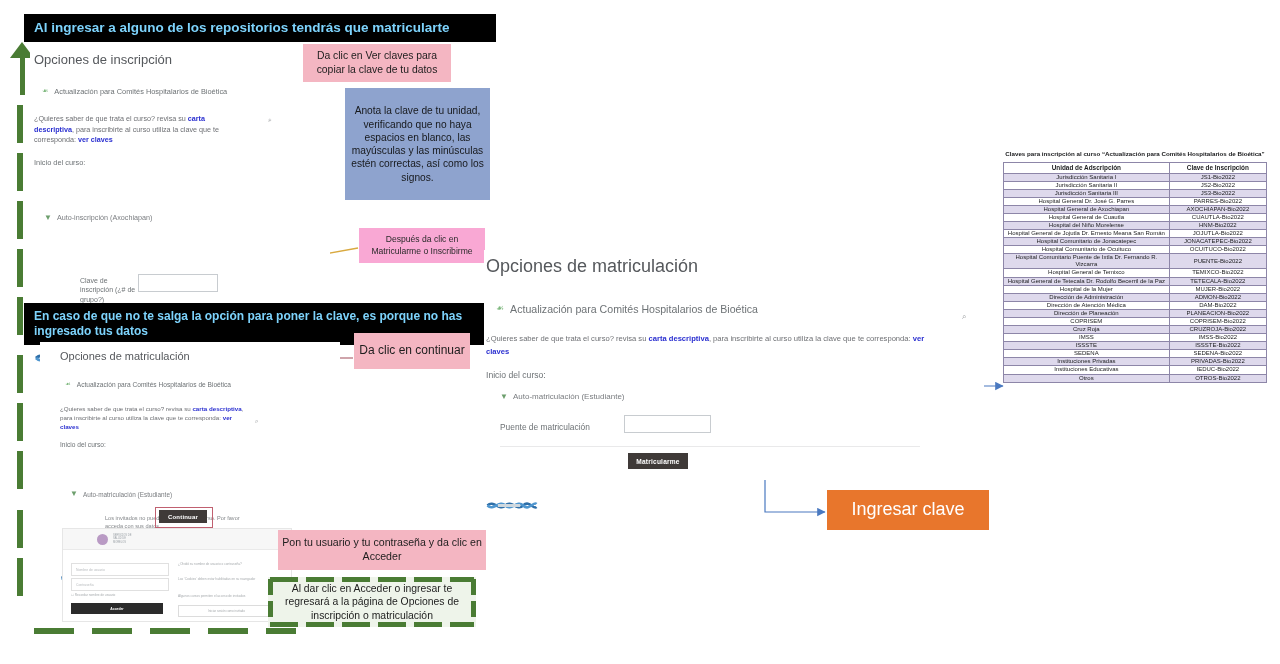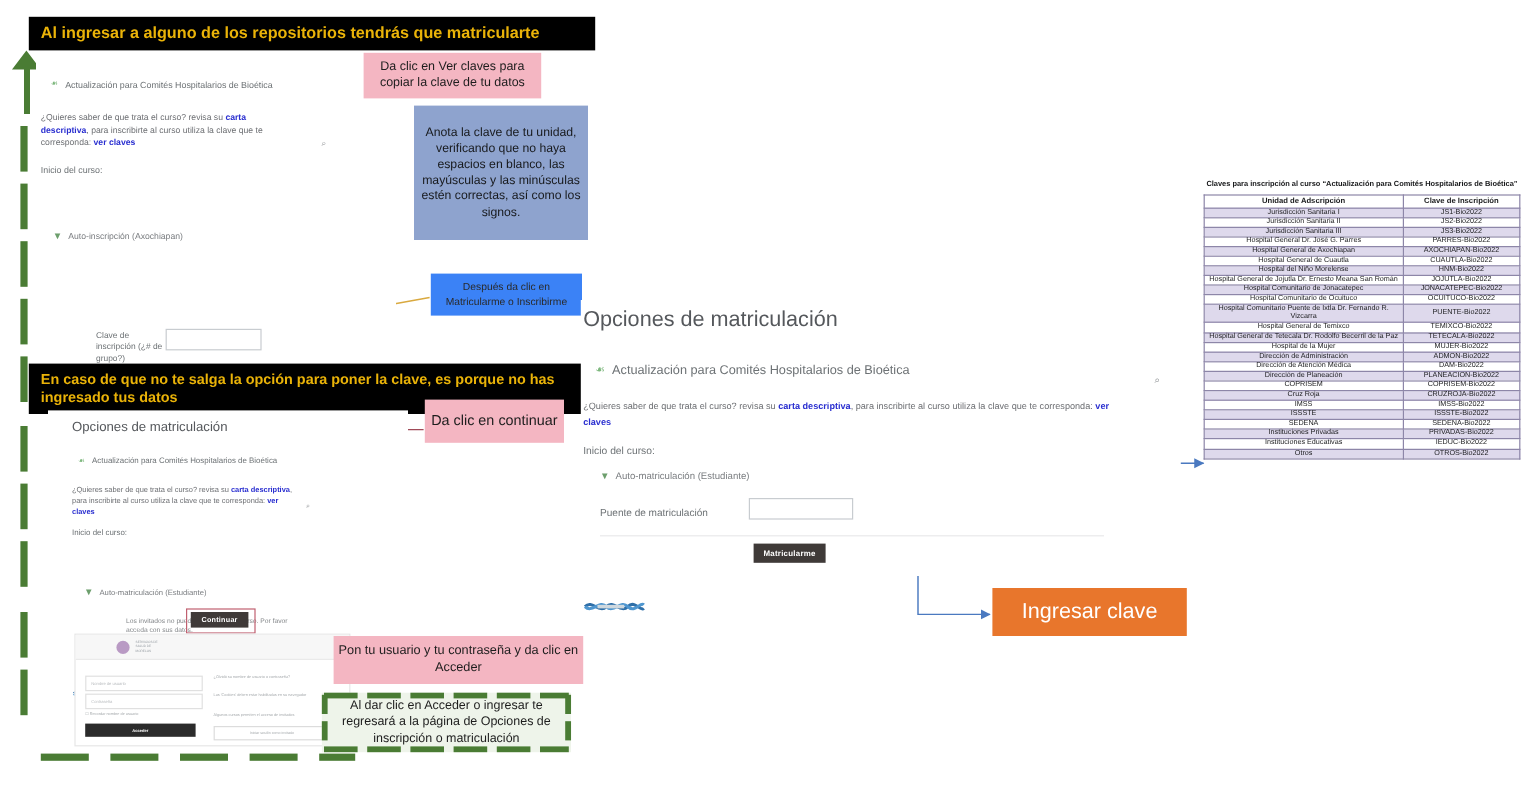--- a/index.html
+++ b/index.html
@@ -6,21 +6,21 @@
   body{
     width:1280px;height:664px;position:relative;overflow:hidden;
     background:#ffffff;
     font-family:"Liberation Sans", sans-serif;
     color:#3c3c3c;
   }
   .abs{position:absolute;}
 
   
   .banner{
-    background:#000000;color:#eab308;font-weight:bold;
+    background:#000000;color:#7dd3fc;font-weight:bold;
     display:flex;align-items:center;
     padding:3px 10px;line-height:1.25;
     font-family:"Liberation Sans", sans-serif;
   }
 
   
   .panel{background:#ffffff;}
   .panel-title{color:#55585c;font-weight:400;}
   .course-row{display:flex;align-items:flex-start;gap:6px;color:#6d7275;}
   .sprout{color:#7eb87e;}
@@ -45,21 +45,21 @@
   .dna svg{position:absolute;left:0;top:0;}
 
   
   .callout{
     display:flex;align-items:center;justify-content:center;
     text-align:center;line-height:1.3;
     font-family:"Liberation Sans", sans-serif;
   }
   .c-pink{background:#f4b6c2;color:#1d1d1d;}
   .c-blue{background:#8ea3ce;color:#17191c;}
-  .c-yellow{background:#3b82f6;color:#2a2a2a;}
+  .c-yellow{background:#f9a8d4;color:#2a2a2a;}
   .c-orange{background:#e8762c;color:#ffffff;}
 
   
   .dash-v{background:#4a7c34;}
   .dash-h{background:#4a7c34;}
 
   
   .login-card{background:#ffffff;border:1px solid #e6e6e6;}
   .login-head{background:#f7f7f7;border-bottom:1px solid #eaeaea;display:flex;align-items:center;gap:5px;padding-left:34px;}
   .logo-dot{width:11px;height:11px;border-radius:50%;background:#b99ac4;}
@@ -138,20 +138,21 @@
 <div class="abs dash-h" style="left:92px;top:628px;width:40px;height:6px;"></div>
 <div class="abs dash-h" style="left:150px;top:628px;width:40px;height:6px;"></div>
 <div class="abs dash-h" style="left:208px;top:628px;width:40px;height:6px;"></div>
 <div class="abs dash-h" style="left:266px;top:628px;width:30px;height:6px;"></div>
 
 <div class="abs banner" style="left:24px;top:14px;width:452px;height:22px;font-size:13.5px;">
   <span>Al ingresar a alguno de los repositorios tendrás que matricularte</span>
 </div>
 
 <div class="abs panel" style="left:30px;top:46px;width:300px;height:250px;">
+  <div class="panel-title" style="font-size:13px;margin:6px 0 0 4px;">Opciones de inscripción</div>
 
   <div class="course-row" style="margin:20px 0 0 12px;width:230px;">
     <span class="sprout" style="font-size:7px;">☙</span>
     <span style="font-size:7.4px;line-height:1.45;">Actualización para Comités Hospitalarios de Bioética</span>
   </div>
 
   <div class="desc" style="margin:16px 0 0 4px;width:210px;font-size:7.2px;">
     <span>¿Quieres saber de que trata el curso? revisa su </span><b>carta descriptiva</b><span>, para inscribirte al curso utiliza la clave que te corresponda: </span><b>ver claves</b>
   </div>
 

